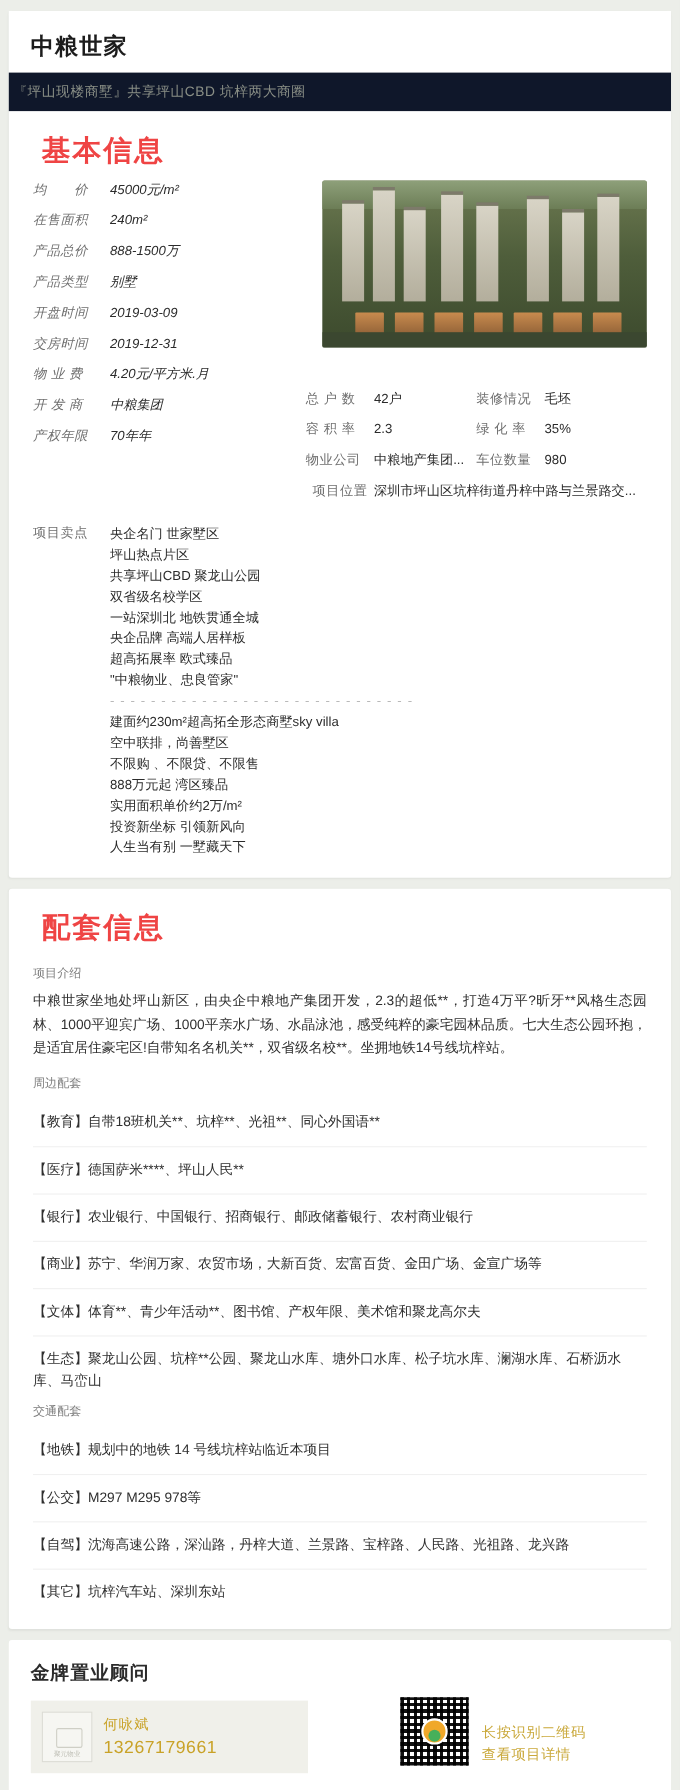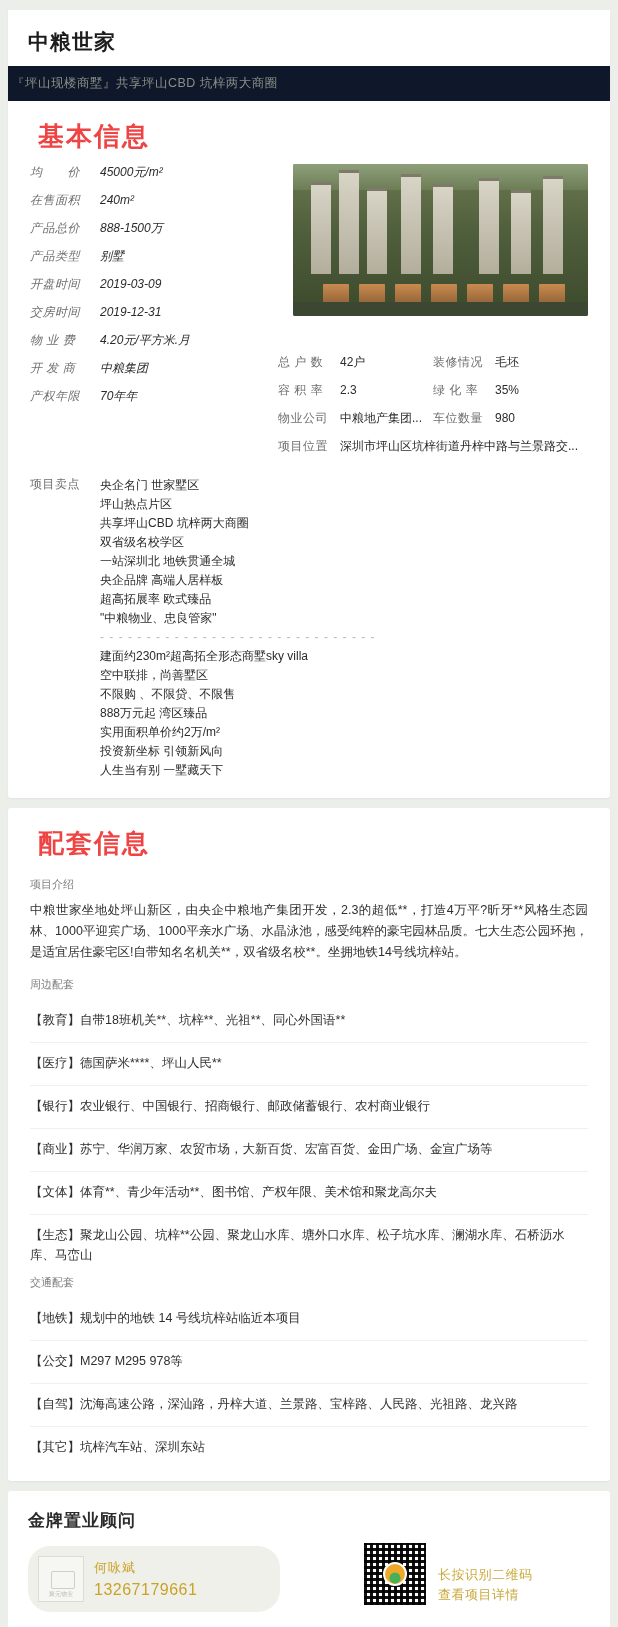--- a/index.html
+++ b/index.html
@@ -109,21 +109,21 @@
   .stat {
     width: 50%;
     display: flex;
     font-size: 12px;
     margin-bottom: 12px;
     line-height: 16px;
   }
   .stat .k { color: #6f6f6f; width: 62px; flex: none; letter-spacing: 0.5px; }
   .stat .v { color: #2b2b2b; }
   .stat.full { width: 100%; }
-  .stat.full .k { width: 62px; }
+  .stat.full .k { width: 62px; text-align: center; }
 
   .features {
     margin-top: 10px;
     display: flex;
     font-size: 12px;
   }
   .features .k { width: 70px; flex: none; color: #6f6f6f; letter-spacing: 0.5px; }
   .features .list { color: #2b2b2b; line-height: 19px; }
   .features .list div { white-space: nowrap; }
   .features .divider { color: #b9b9b9; letter-spacing: 1px; }
@@ -171,21 +171,20 @@
     color: #2b2b2b;
     letter-spacing: 1px;
     margin-bottom: 14px;
   }
   .adviser-card {
     background: #f0f0ea;
     height: 66px;
     display: flex;
     align-items: center;
     padding: 0 10px;
-    border-radius: 22px;
   }
   .avatar {
     width: 46px; height: 46px;
     border: 1px solid #dcdcd4;
     background: #f6f6f2;
     position: relative;
     flex: none;
   }
   .avatar:after {
     content: "";
@@ -342,21 +341,21 @@
           <span class="k">项目位置</span>
           <span class="v">深圳市坪山区坑梓街道丹梓中路与兰景路交...</span>
         </div>
       </div>
 
       <div class="features">
         <span class="k">项目卖点</span>
         <div class="list">
           <div>央企名门 世家墅区</div>
           <div>坪山热点片区</div>
-          <div>共享坪山CBD 坑梓两大商圈</div>
+          <div>共享坪山CBD 聚龙山公园</div>
           <div>双省级名校学区</div>
           <div>一站深圳北 地铁贯通全城</div>
           <div>央企品牌 高端人居样板</div>
           <div>超高拓展率 欧式臻品</div>
           <div>"中粮物业、忠良管家"</div>
           <div class="divider">- - - - - - - - - - - - - - - - - - - - - - - - - - - - - -</div>
           <div>建面约230m²超高拓全形态商墅sky villa</div>
           <div>空中联排，尚善墅区</div>
           <div>不限购 、不限贷、不限售</div>
           <div>888万元起 湾区臻品</div>

